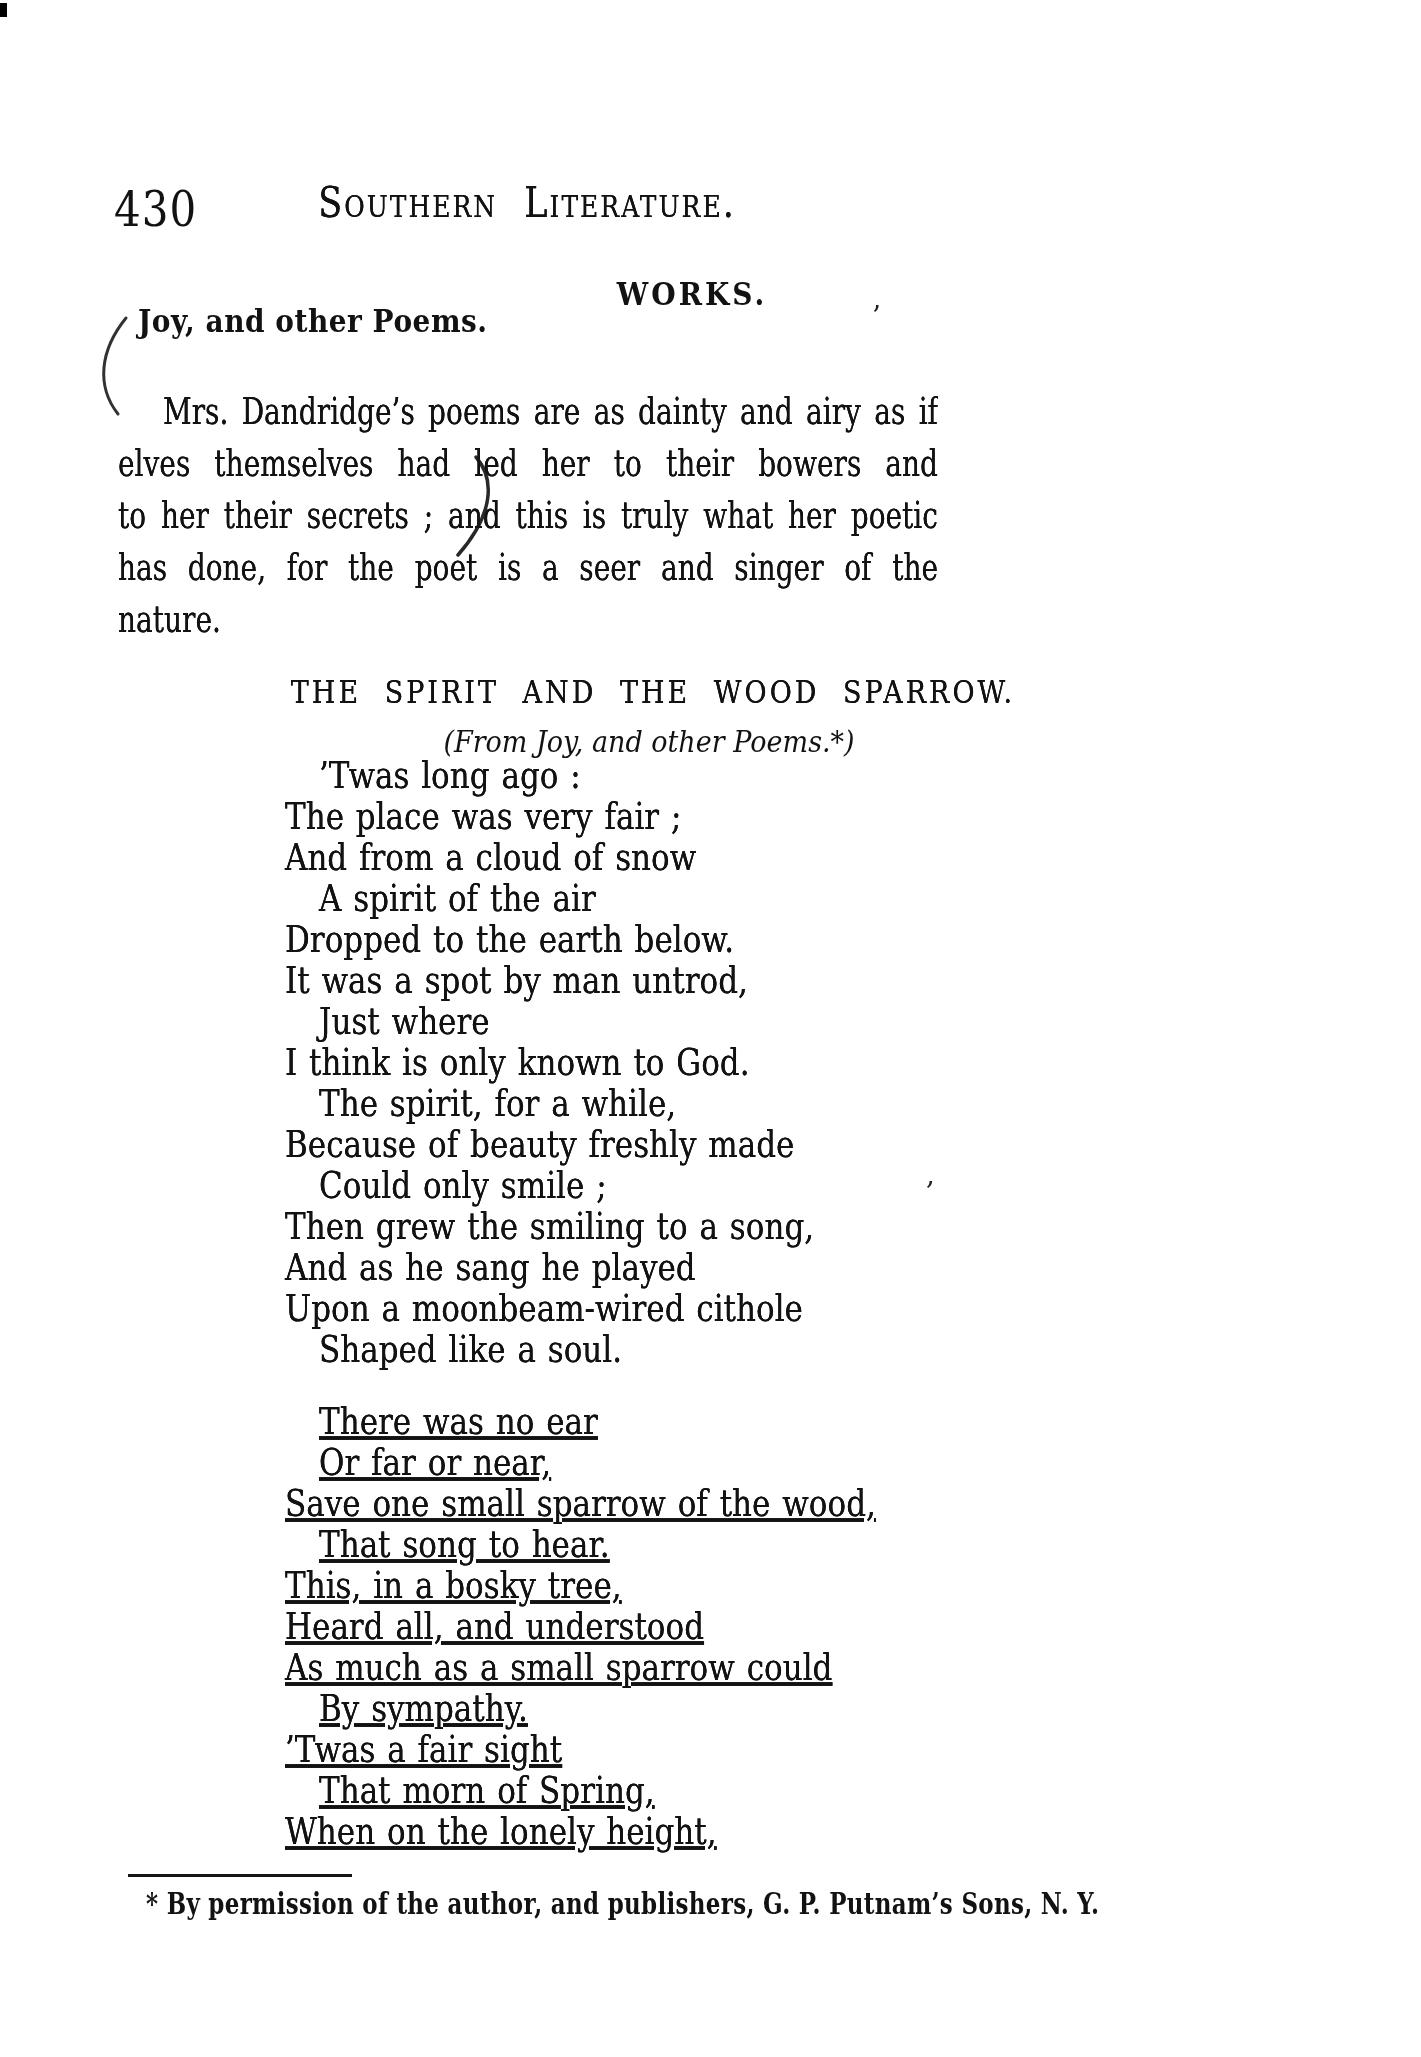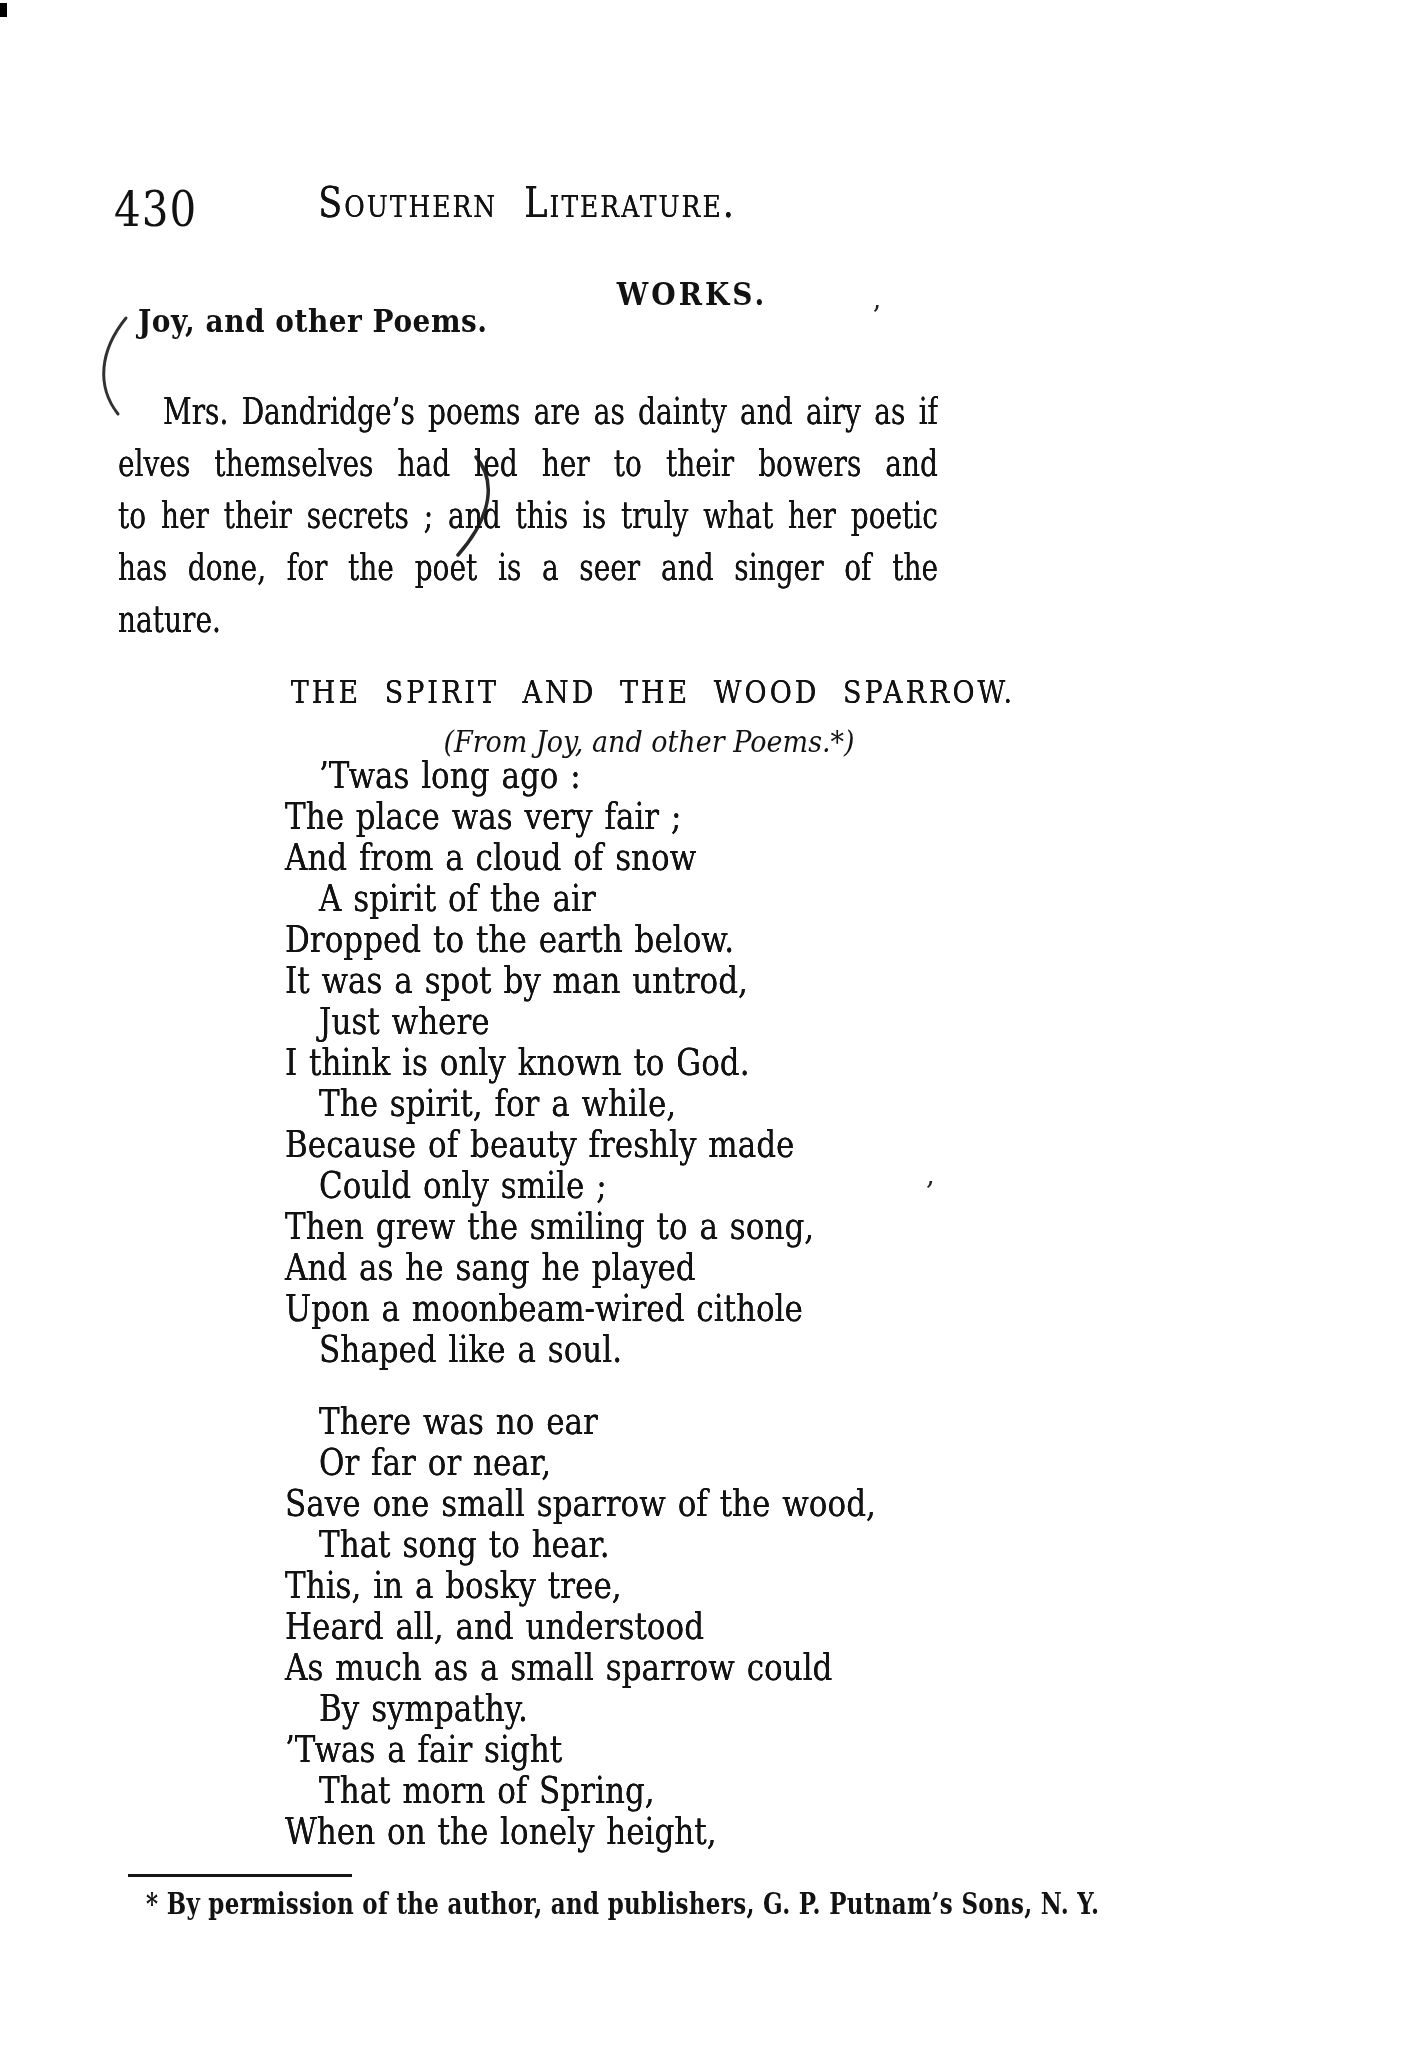--- a/index.html
+++ b/index.html
@@ -55,21 +55,21 @@
     transform:translateX(-50%) scaleY(1.15);transform-origin:center top;
     text-shadow:0 0 0.6px #000;white-space:nowrap;
   }
   .poem-source{
     left:649px;top:724px;font-size:27px;font-style:italic;
     transform:translateX(-50%) scaleY(1.1);transform-origin:center top;
     white-space:nowrap;
   }
   .stanza{left:285px;font-size:31px;line-height:41px;width:750px;}
   .stanza-1{top:748px;margin-top:7px;}
-  .stanza-2{top:1401px;}
+  .stanza-2{top:1401px;text-decoration:underline;}
   .poem-line{
     height:41px;white-space:nowrap;
     transform:scaleY(1.18);transform-origin:left 50%;
     text-shadow:0 0 0.5px #000;
     word-spacing:2px;
   }
   .poem-line.ind{margin-left:34px;}
   
   .footnote-rule{left:128px;top:1874px;width:224px;height:3px;background:#161616;}
   .footnote{

